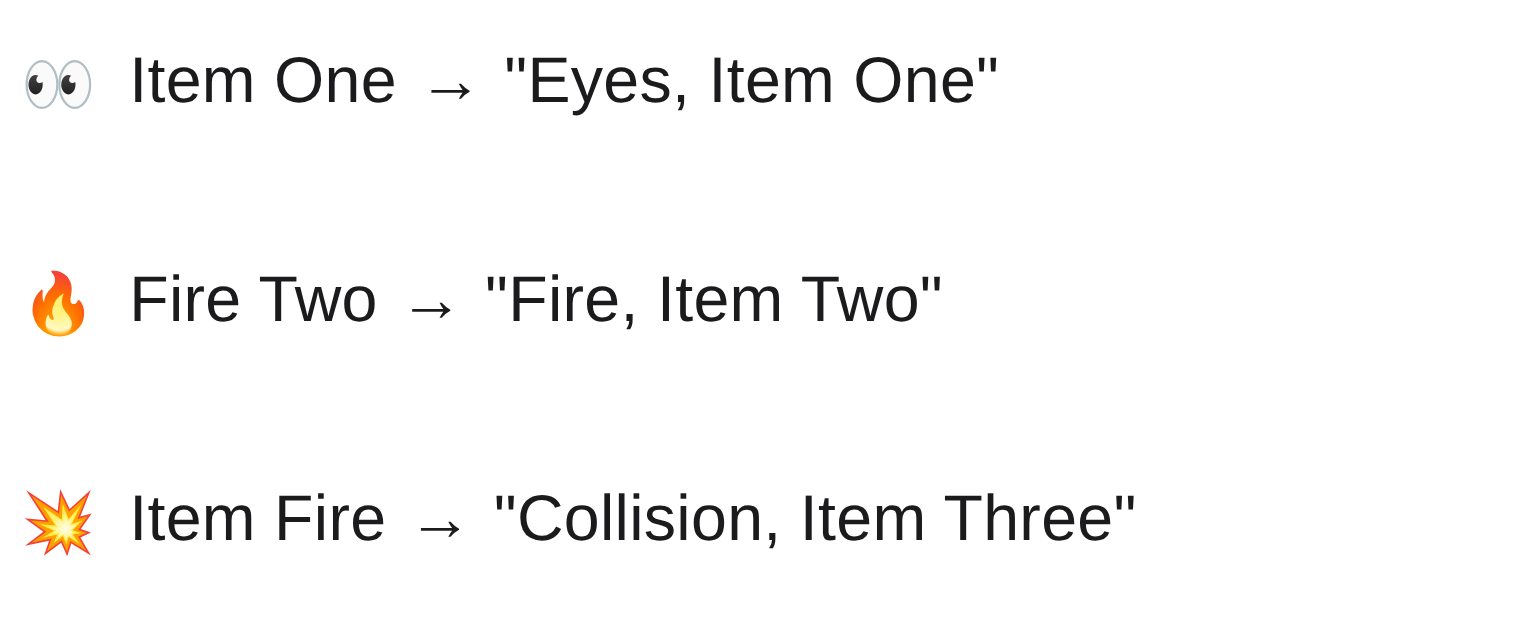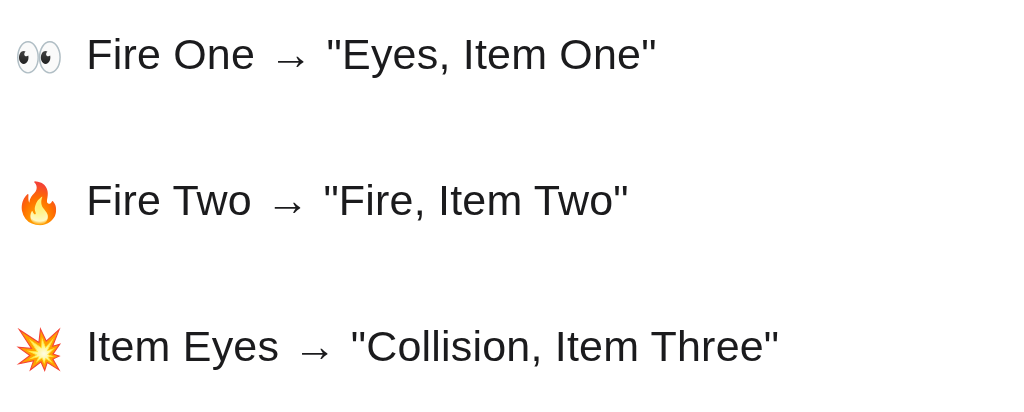--- a/index.html
+++ b/index.html
@@ -39,32 +39,32 @@
     .item-2 { top: 176px; }
     .item-3 { top: 322px; }
   </style>
 </head>
 <body>
 
 <div class="emoji-list">
 
   <div class="list-item item-1">
     <span class="emoji">👀</span>
-    <span>Fire One</span>
+    <span>Item One</span>
     <span class="arrow">→</span>
     <span>"Eyes, Item One"</span>
   </div>
 
   <div class="list-item item-2">
     <span class="emoji">🔥</span>
     <span>Fire Two</span>
     <span class="arrow">→</span>
     <span>"Fire, Item Two"</span>
   </div>
 
   <div class="list-item item-3">
     <span class="emoji">💥</span>
-    <span>Item Eyes</span>
+    <span>Item Fire</span>
     <span class="arrow">→</span>
     <span>"Collision, Item Three"</span>
   </div>
 
 </div>
 
 </body></html>

